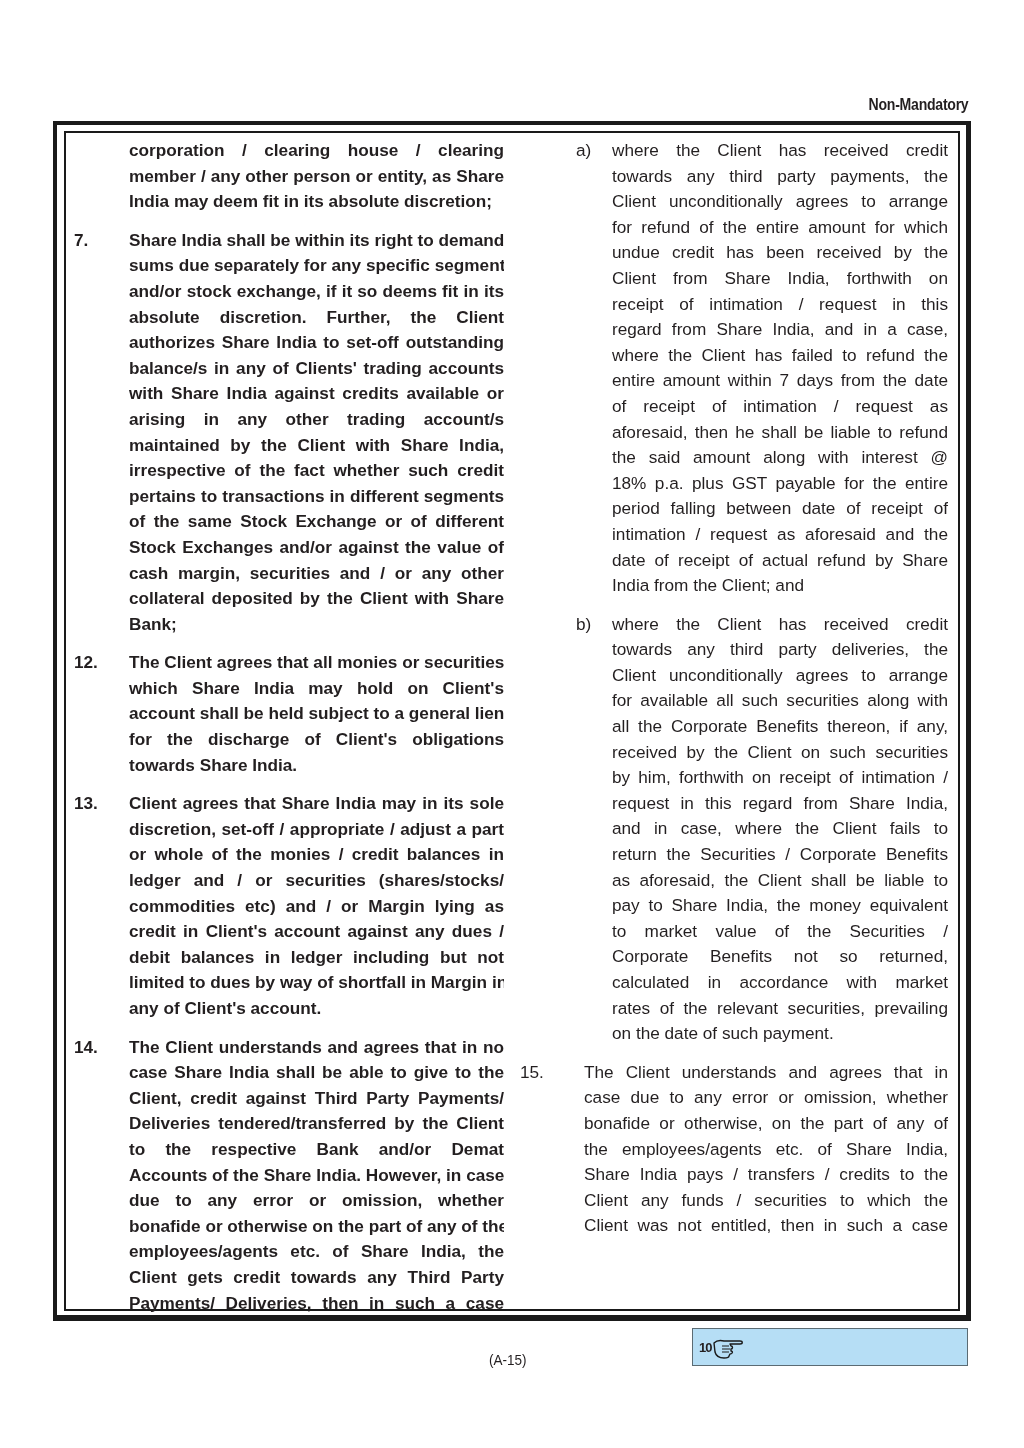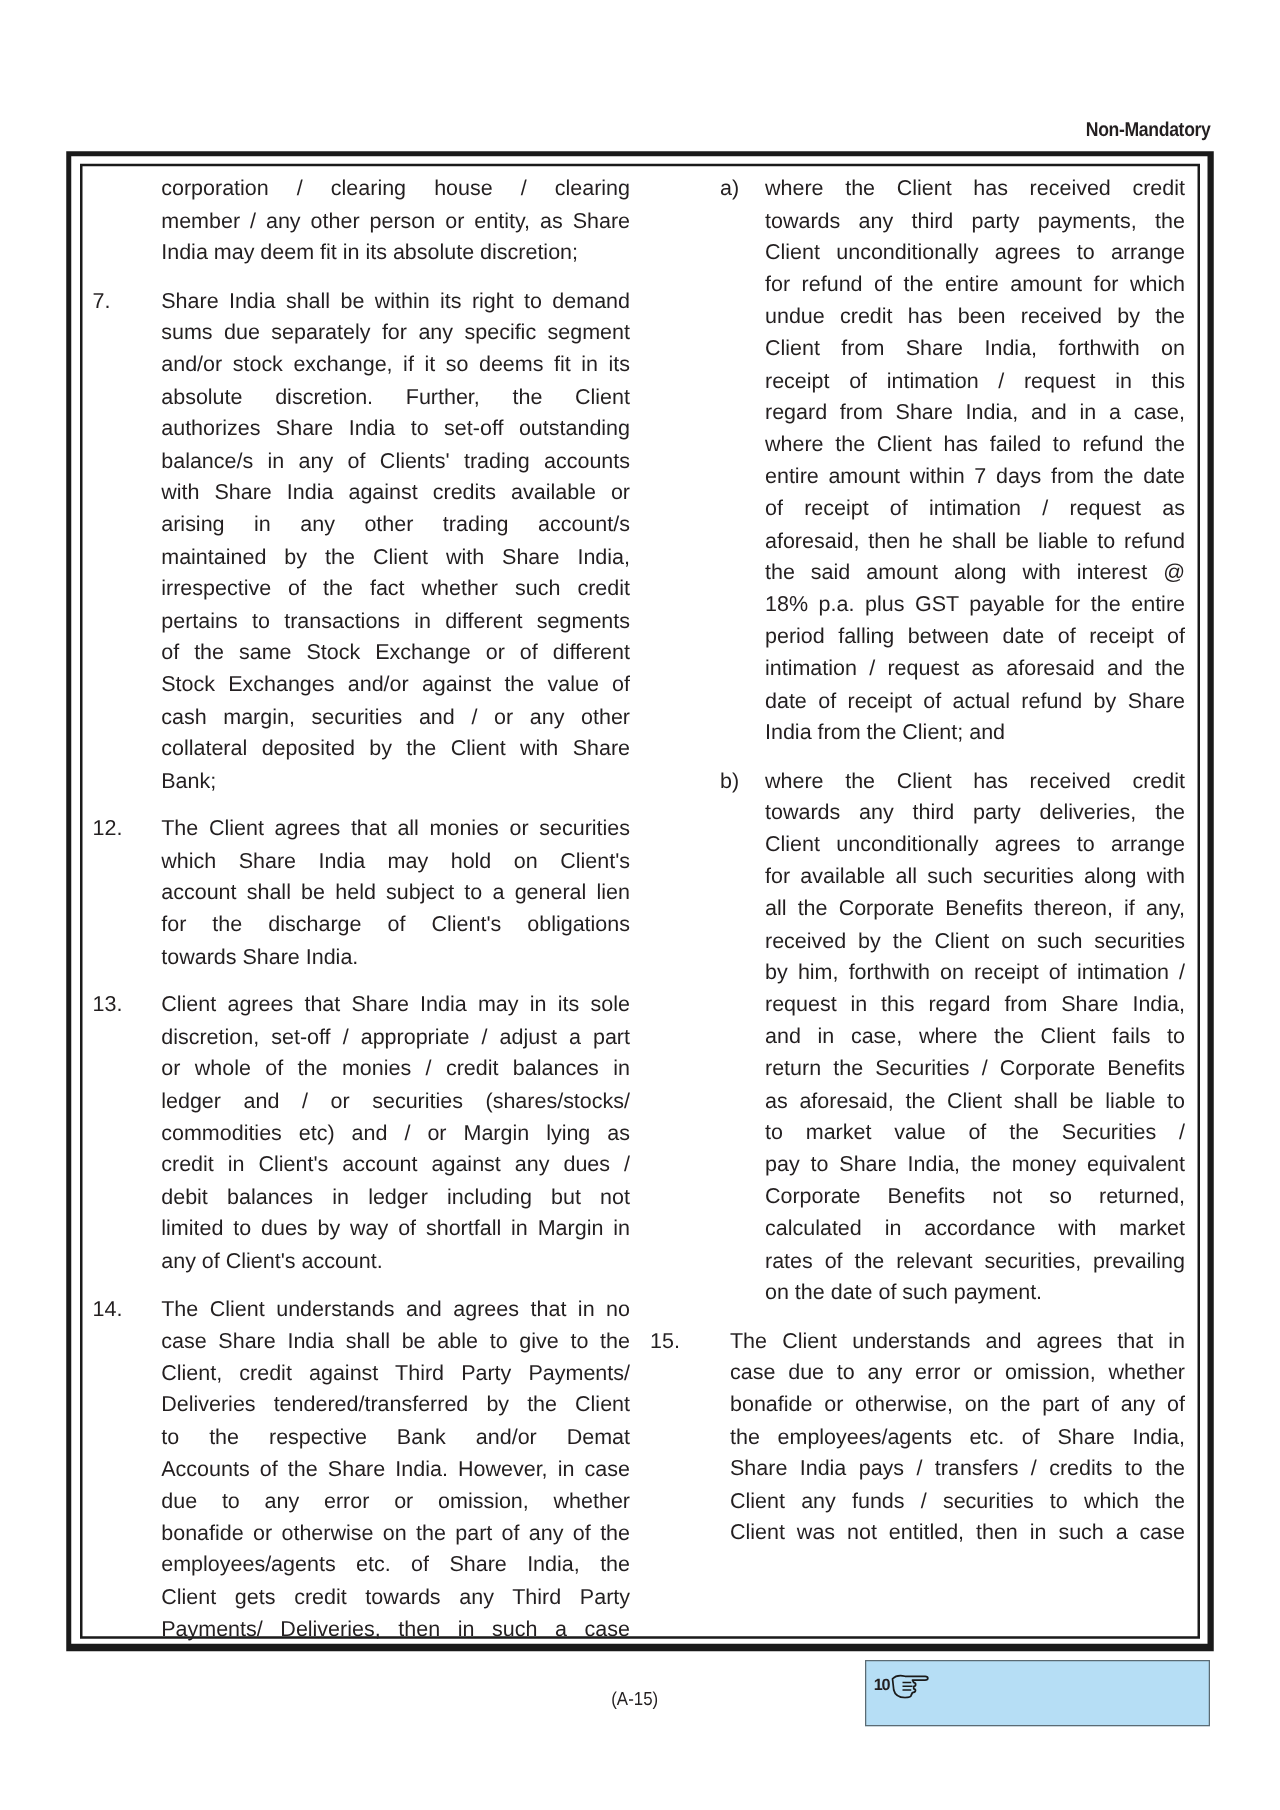--- a/index.html
+++ b/index.html
@@ -5,34 +5,34 @@
   html, body { margin: 0; padding: 0; background: #ffffff; }
   body { width: 1024px; height: 1448px; position: relative; overflow: hidden;
          font-family: "Liberation Sans", sans-serif; color: #231f20; }
   .header-label { position: absolute; top: 96px; right: 56px; font-size: 16px; font-weight: bold;
                   letter-spacing: -0.3px; transform: scaleX(0.88); transform-origin: right center; }
   .outer-frame { position: absolute; left: 53px; top: 121px; width: 918px; height: 1200px;
                  border: 4px solid #1a1a1a; border-right-width: 5px; border-bottom-width: 6px; box-sizing: border-box; }
   .inner-frame { position: absolute; left: 64px; top: 131px; width: 896px; height: 1180px;
                  border: 2px solid #1a1a1a; box-sizing: border-box; }
   .col { position: absolute; top: 138px; font-size: 17.2px; line-height: 25.6px; }
-  .col-left { left: 74px; width: 430px; }
+  .col-left { left: 74px; width: 430px; font-weight: bold; }
   .col-right { left: 520px; width: 428px; }
   .para { position: relative; }
   .para .num { position: absolute; left: 0; top: 0; }
   .para .body { }
   .line { display: block; text-align: justify; text-align-last: justify; white-space: nowrap; height: 25.6px; overflow: hidden; }
   .line.last { text-align-last: left; }
   .col-left .body { margin-left: 55px; }
   .col-right .sub .body { margin-left: 92px; }
   .col-right .sub .num { left: 56px; }
   .col-right .item .body { margin-left: 64px; }
   .gap { height: 13px; }
   .page-number { position: absolute; top: 1351px; left: 489px; font-size: 15px; transform: scaleX(0.9); transform-origin: left center; }
-  .note-box { position: absolute; left: 692px; top: 1328px; width: 276px; height: 53px;
+  .note-box { position: absolute; left: 692px; top: 1328px; width: 276px; height: 38px;
               background: #b6def5; border: 1.5px solid #5b6b73; box-sizing: border-box; }
   .note-num { position: absolute; left: 6px; top: 11px; font-size: 13px; font-weight: bold; letter-spacing: -1px; }
   .hand-icon { position: absolute; left: 19px; top: 8px; width: 36px; height: 22px; }
 </style>
 </head>
 <body>
 
 <div class="header-label">Non-Mandatory</div>
 
 <div class="outer-frame"></div>
@@ -144,22 +144,22 @@
         <span class="line">towards any third party deliveries, the</span>
         <span class="line">Client unconditionally agrees to arrange</span>
         <span class="line">for available all such securities along with</span>
         <span class="line">all the Corporate Benefits thereon, if any,</span>
         <span class="line">received by the Client on such securities</span>
         <span class="line">by him, forthwith on receipt of intimation /</span>
         <span class="line">request in this regard from Share India,</span>
         <span class="line">and in case, where the Client fails to</span>
         <span class="line">return the Securities / Corporate Benefits</span>
         <span class="line">as aforesaid, the  Client shall be liable to</span>
+        <span class="line">pay to Share India, the money equivalent</span>
         <span class="line">to market value of the Securities /</span>
-        <span class="line">pay to Share India, the money equivalent</span>
         <span class="line">Corporate Benefits not so returned,</span>
         <span class="line">calculated in accordance with market</span>
         <span class="line">rates of the relevant securities, prevailing</span>
         <span class="line last">on the date of such payment.</span>
       </div>
     </div>
     <div class="gap"></div>
     <div class="para item">
       <span class="num">15.</span>
       <div class="body">

